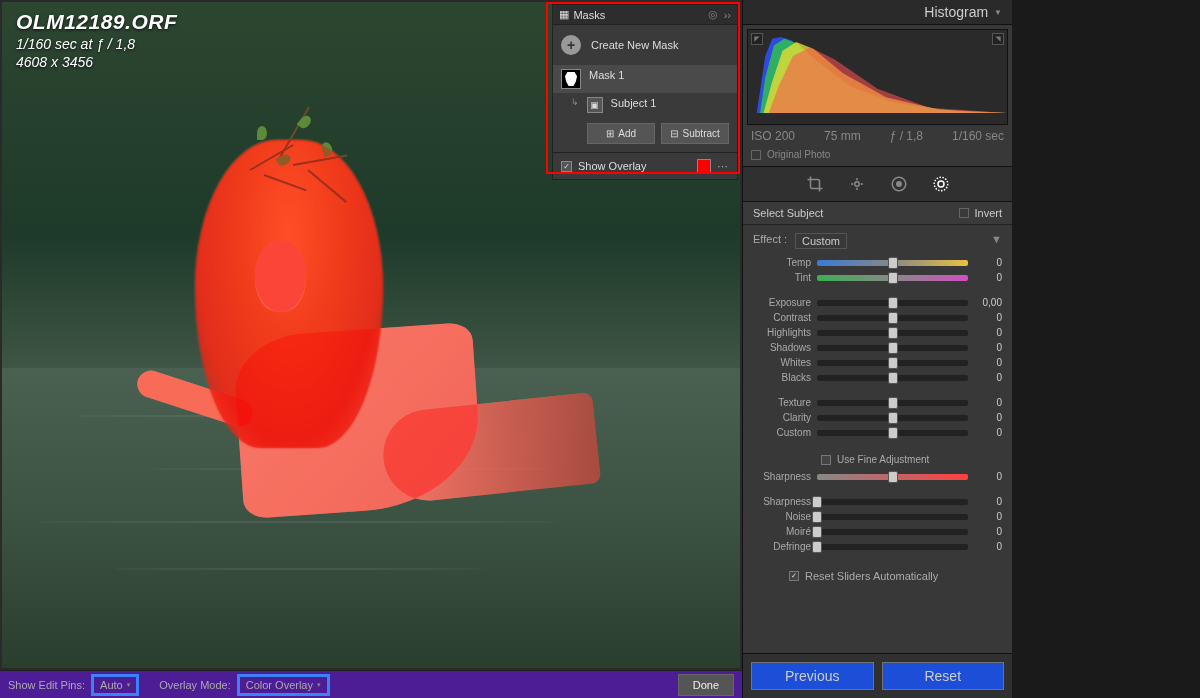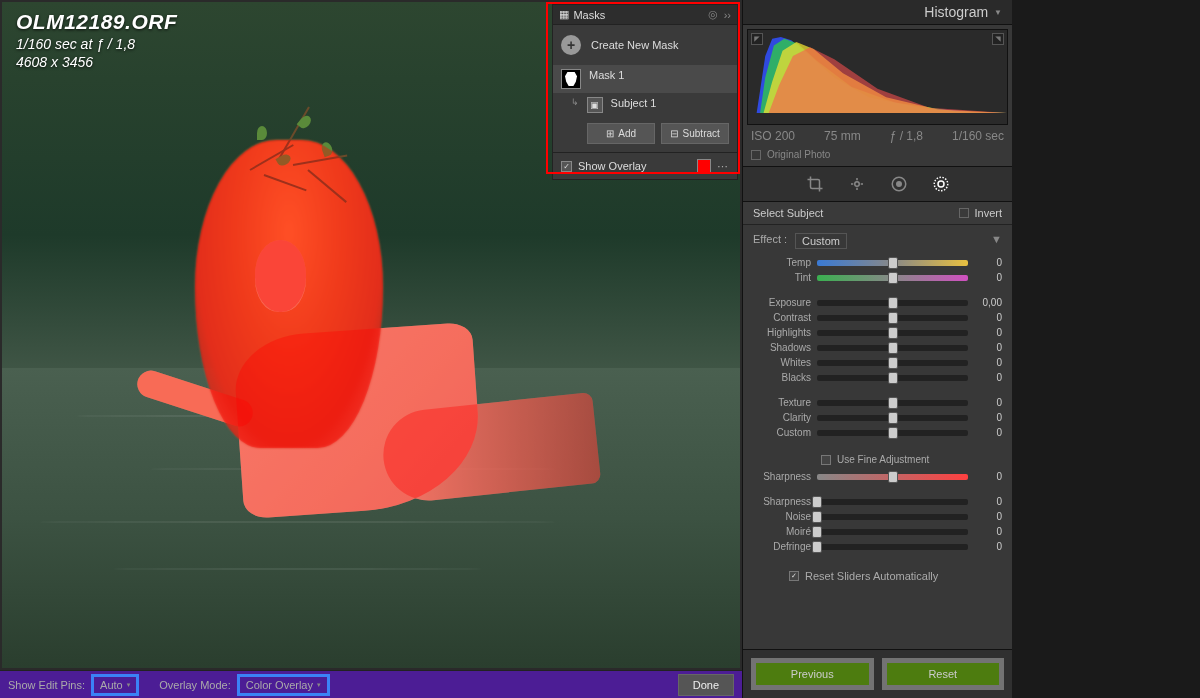--- a/index.html
+++ b/index.html
@@ -79,21 +79,21 @@
   .temp-track { background:linear-gradient(90deg,#3a7ad4,#888,#e8c040); }
   .tint-track { background:linear-gradient(90deg,#3ab050,#888,#d050c0); }
   .hue-track { background:linear-gradient(90deg,#ff0000,#ffff00,#00ff00,#00ffff,#0000ff,#ff00ff,#ff0000); }
   .sat-track { background:linear-gradient(90deg,#888,#ff4040); }
   .fine { display:flex; align-items:center; gap:6px; padding:4px 0 4px 68px; font-size:10px; }
   .colorrow { display:flex; align-items:center; gap:6px; padding:6px 0; }
   .colorrow .lbl { width:58px; text-align:right; }
   .colorswatch { width:28px; height:14px; background:#555; border:1px solid #888; margin-left:auto; }
   .reset-auto { display:flex; align-items:center; gap:6px; padding:6px 0 4px 36px; }
   .bot-btns { display:flex; gap:8px; padding:8px; background:#303030; border-top:1px solid #111; }
-  .bot-btns button { flex:1; background:#4d7c0f; border:5px solid #737373; color:#ccc; padding:5px 0; font-size:11px; cursor:pointer; }
+  .bot-btns button { flex:1; background:#1d4ed8; border:1px solid #737373; color:#ccc; padding:5px 0; font-size:14px; cursor:pointer; }
   .tri-r { font-size:7px; color:#888; }
   .chk2 { width:10px; height:10px; border:1px solid #777; background:#444; display:flex; align-items:center; justify-content:center; font-size:7px; color:#ddd; }
 </style>
 </head>
 <body>
 
 <div class="app">
   <div class="main">
     <div class="viewer">
       <div class="photo">

